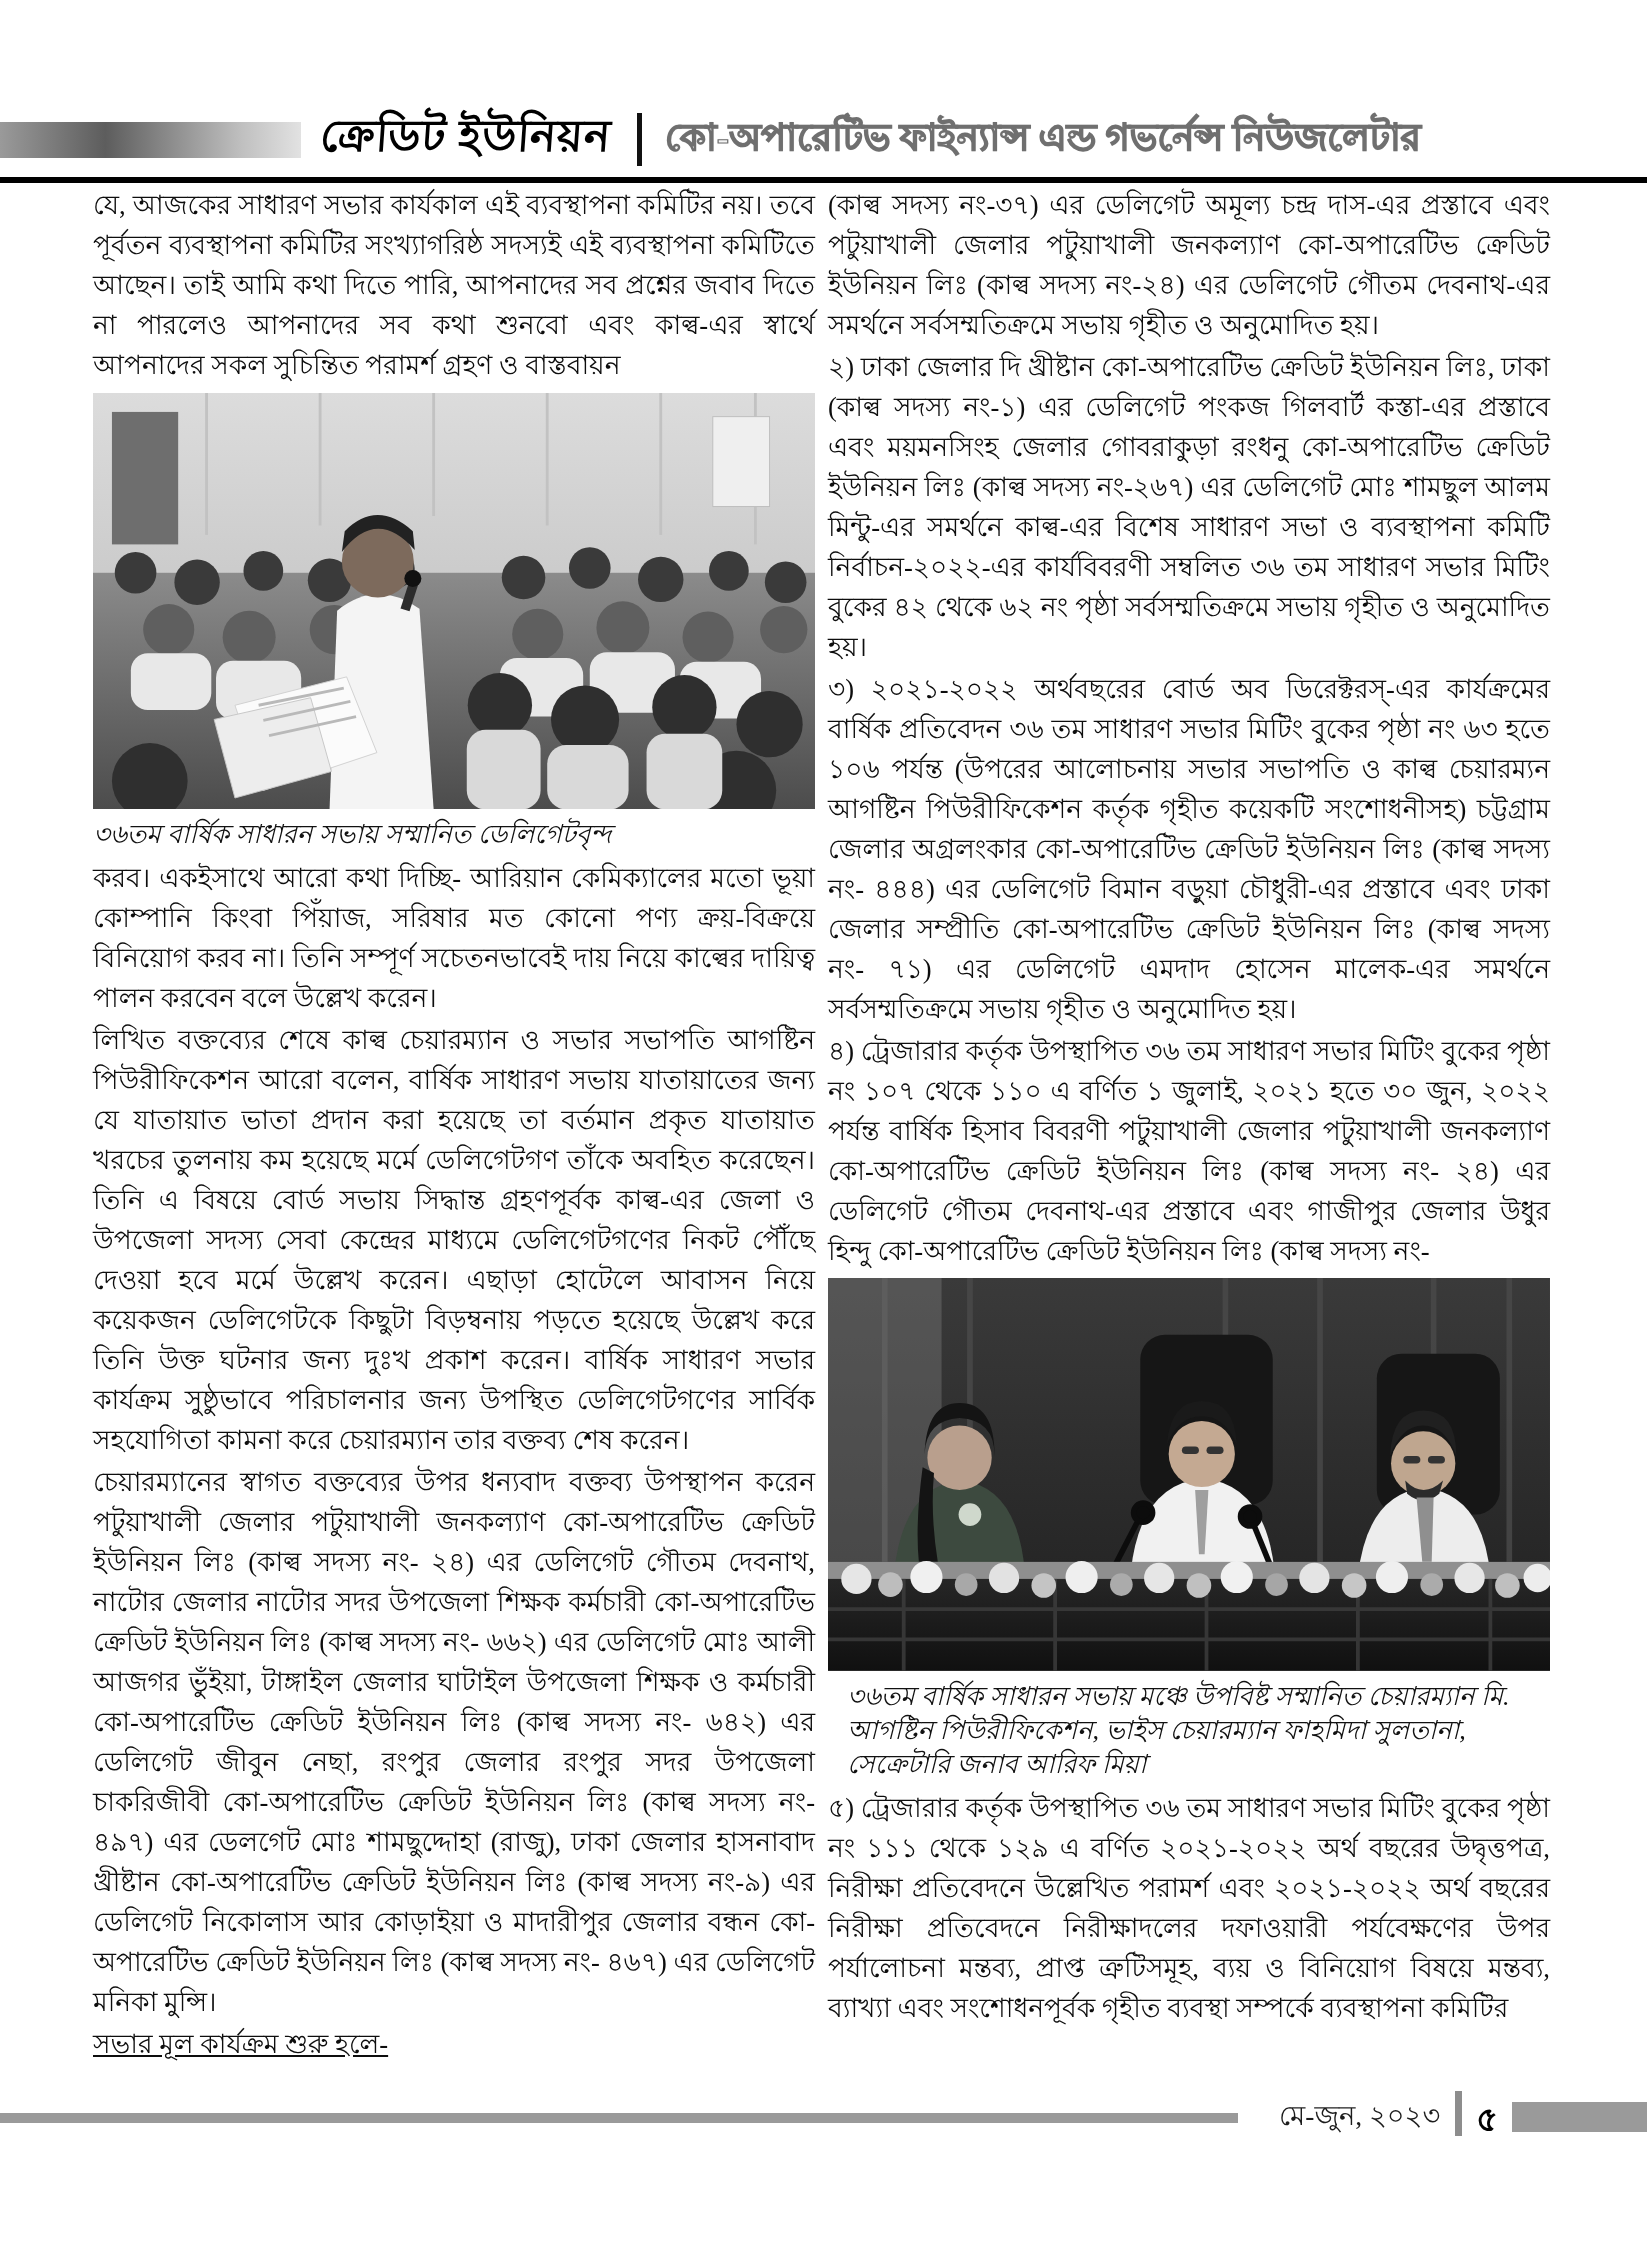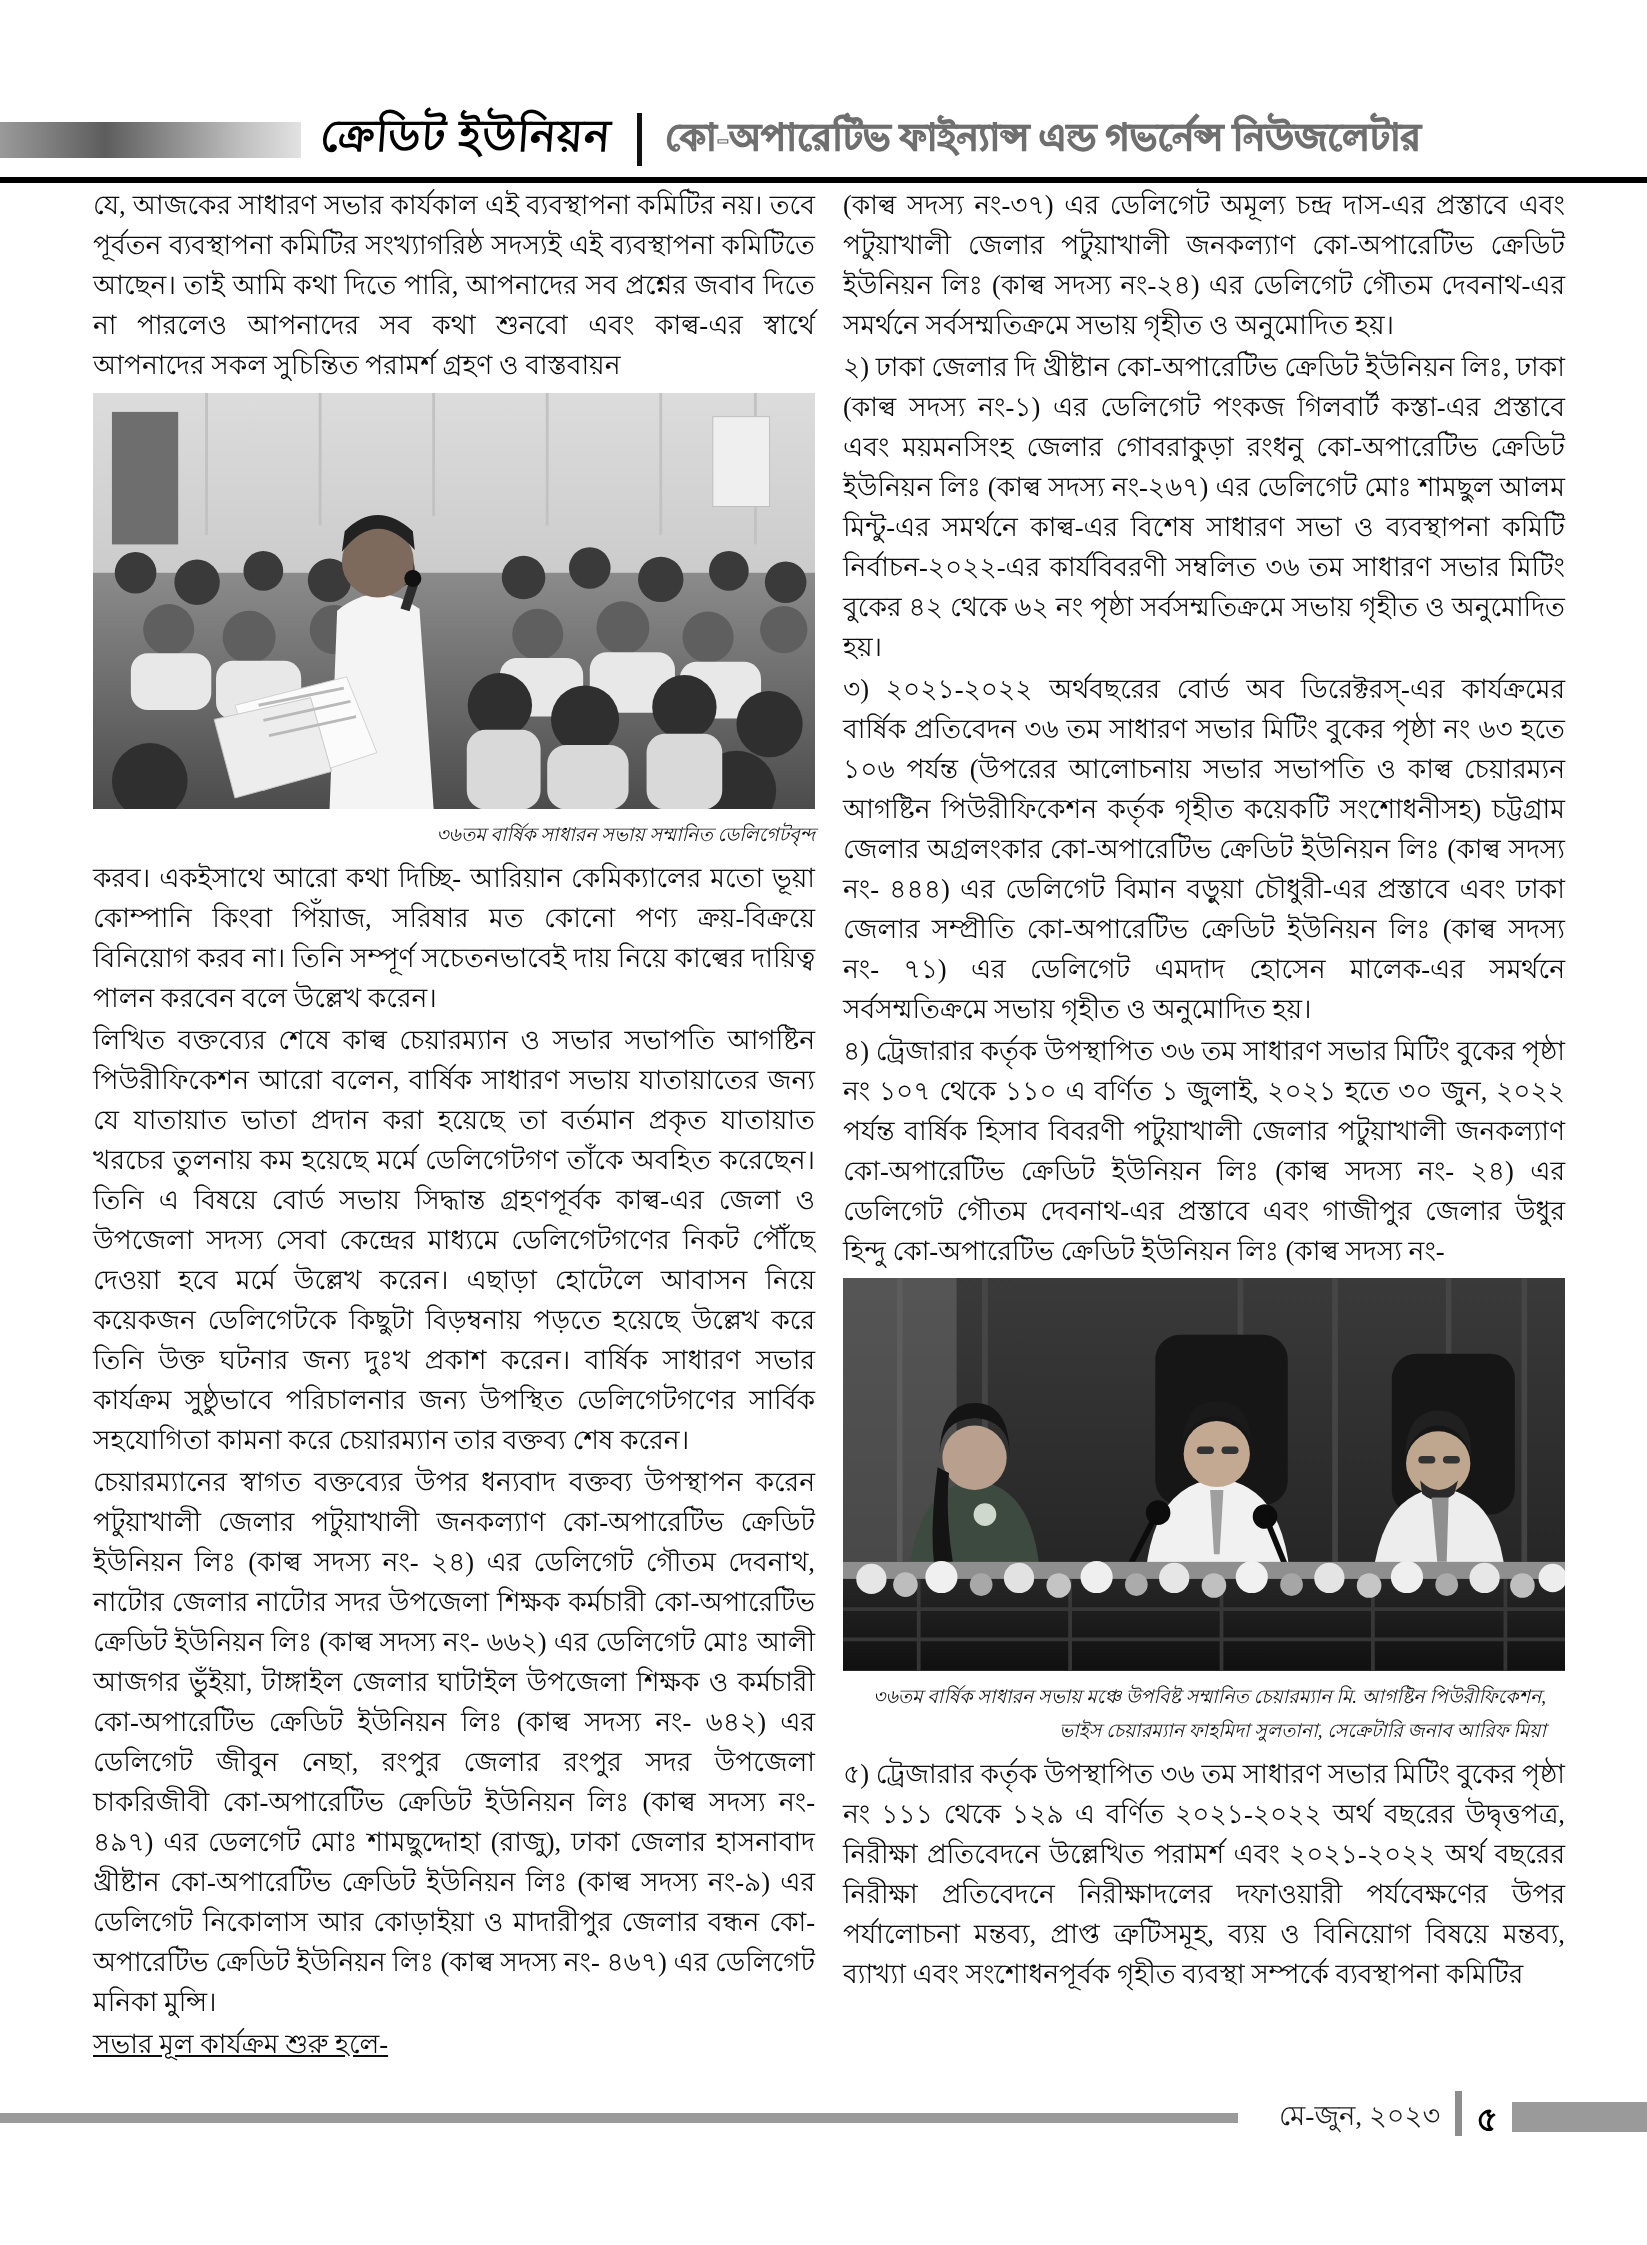--- a/index.html
+++ b/index.html
@@ -14,27 +14,27 @@
   .grad-bar{width:301px;height:36px;margin-right:19px;
     background:linear-gradient(to right,#9a9a9a 0%,#5d5d5d 35%,#bfbfbf 80%,#e2e2e2 100%);}
   .logo-text{font-size:44px;font-weight:900;letter-spacing:0.9px;color:#000;
     font-family:"Liberation Serif","DejaVu Serif",serif;transform:skewX(-4deg);white-space:nowrap;}
   .mast-divider{width:4.7px;height:53px;background:#111;margin:0 23px 0 26.5px;}
   .mast-subtitle{font-size:37px;font-weight:700;color:#f4f4f4;white-space:nowrap;
     -webkit-text-stroke:1.2px #6f6f6f;text-shadow:0 0 0.9px #888;}
   .mast-rule{height:6.6px;background:#000;margin-top:7.6px;width:1648px;}
   
   .page-main{position:absolute;top:185px;left:0;width:1648px;box-sizing:border-box;
-    padding:0 87px 0 93px;display:flex;gap:28px;}
+    padding:0 87px 0 93px;display:flex;gap:13px;}
   .col{width:722px;flex:0 0 722px;font-size:26.5px;line-height:40px;text-align:justify;}
   .col p{margin:0 0 1.9px 0;}
   .col p.tight{margin:0;text-decoration:underline;}
   figure{margin:7.6px 0 5.7px 0;width:722px;}
   figure svg{display:block;width:722px;}
-  figcaption{text-align:right;font-style:italic;font-size:19px;line-height:34px;
+  figcaption{text-align:left;font-style:italic;font-size:26px;line-height:34px;
     margin-top:9.5px;color:#111;}
   .cap-narrow{padding:0 19px;}
   
   .footer-bar-left{position:absolute;left:0;top:2113px;width:1238px;height:9.5px;background:#9a9a9a;}
   .footer-date{position:absolute;left:1279px;top:2095px;font-size:27.4px;color:#1c1c1c;}
   .footer-vbar{position:absolute;left:1455px;top:2091px;width:6.6px;height:45px;background:#8d8d8d;}
   .footer-page{position:absolute;left:1476px;top:2093px;font-size:34px;font-weight:700;color:#000;}
   .footer-bar-right{position:absolute;left:1512px;top:2102px;width:135px;height:30px;background:#9a9a9a;}
 </style>
 </head>

